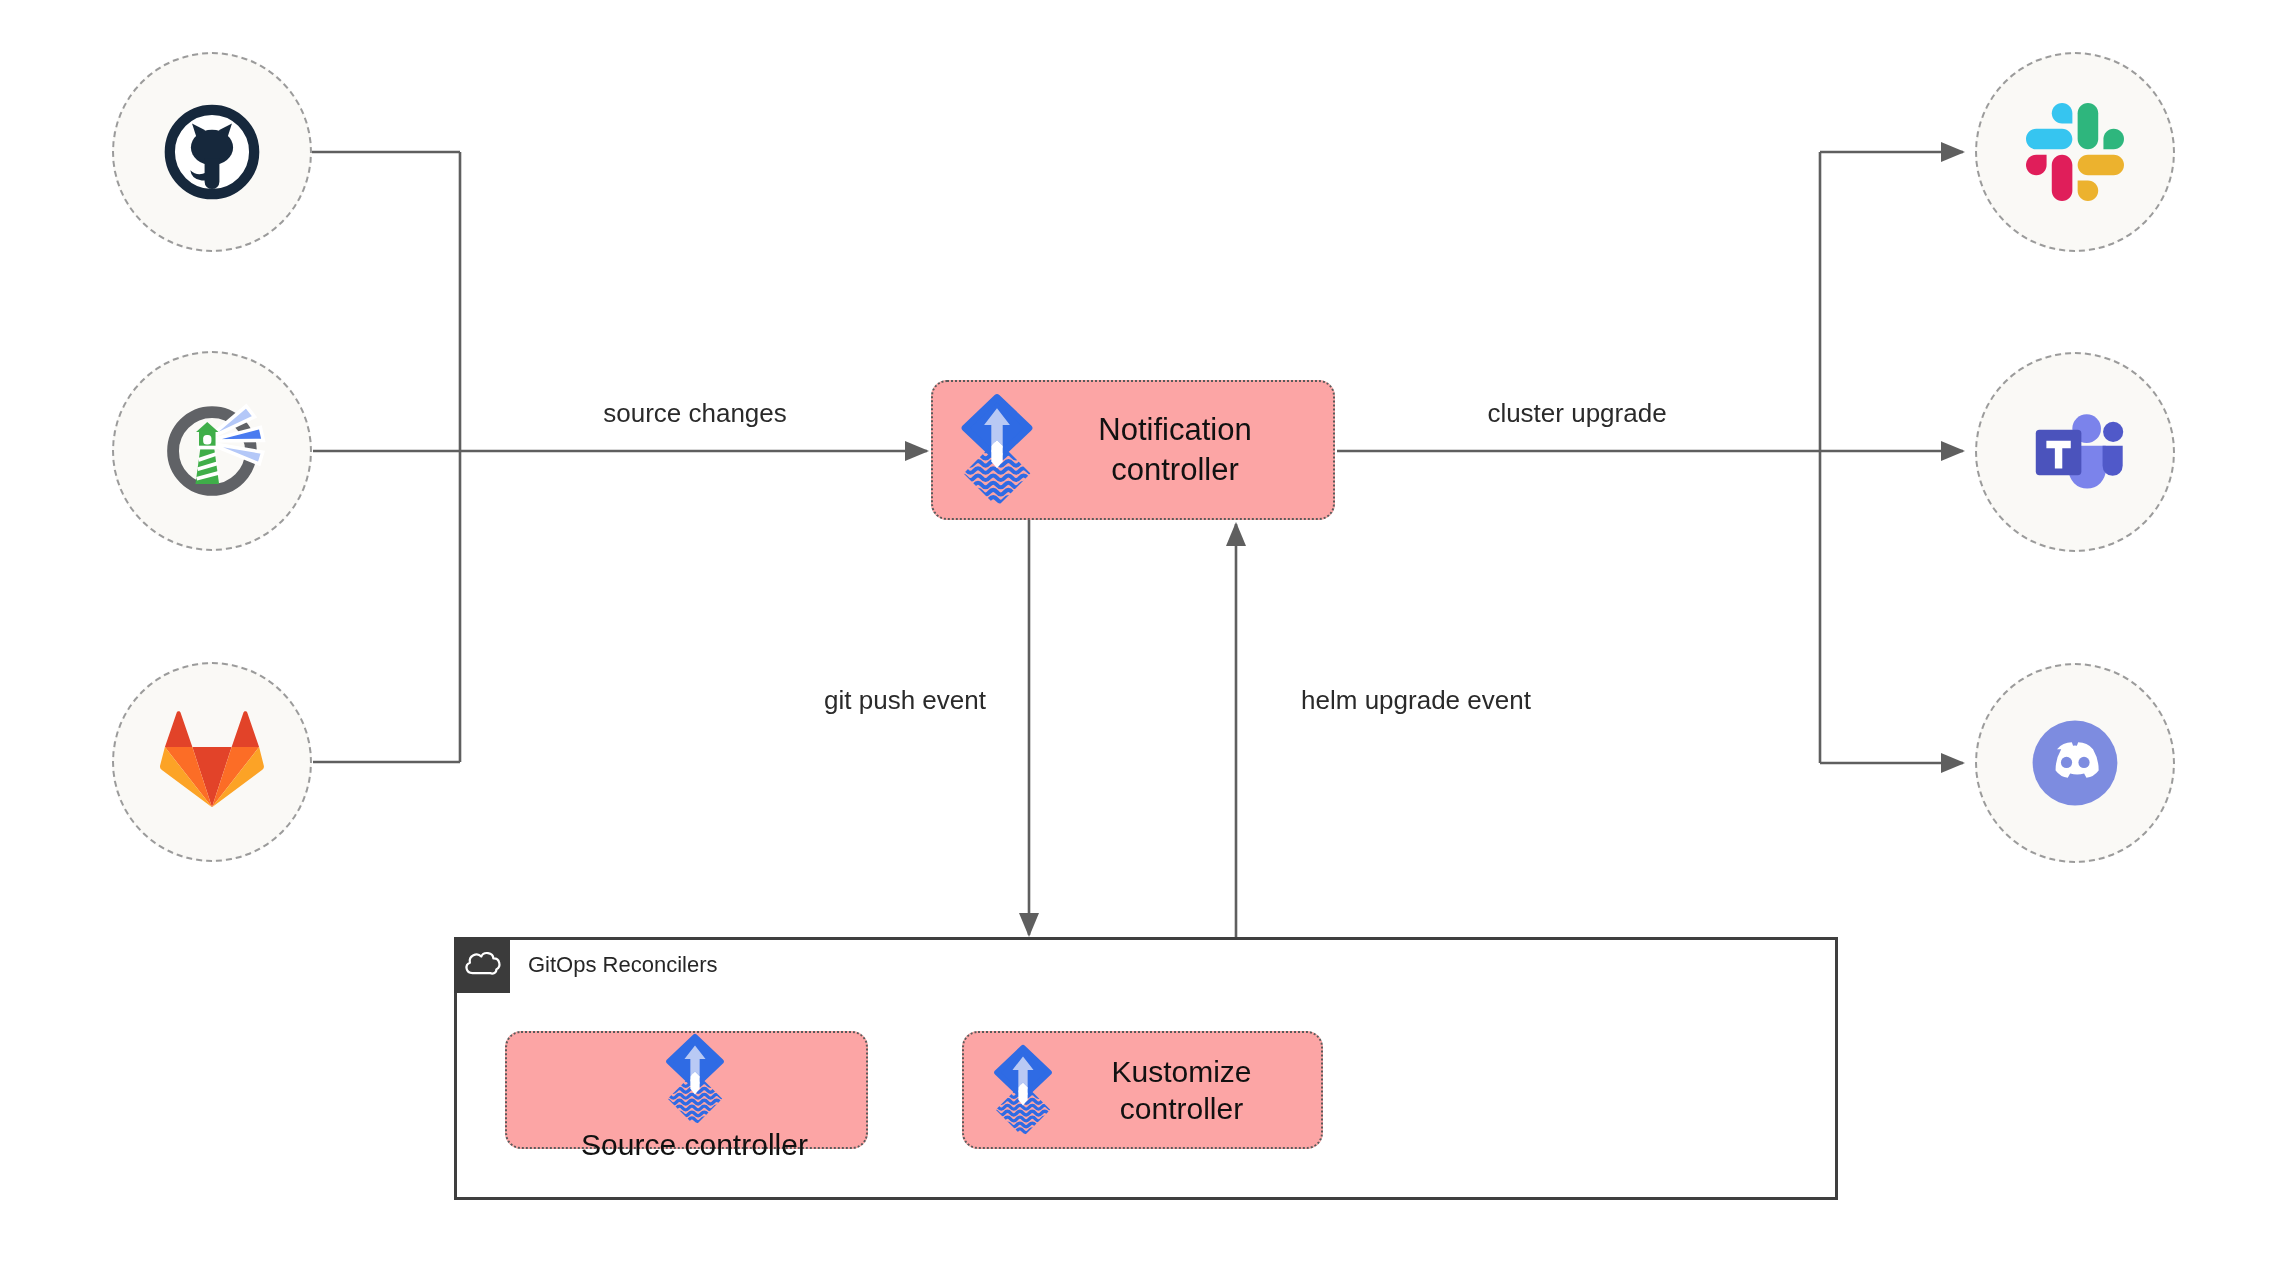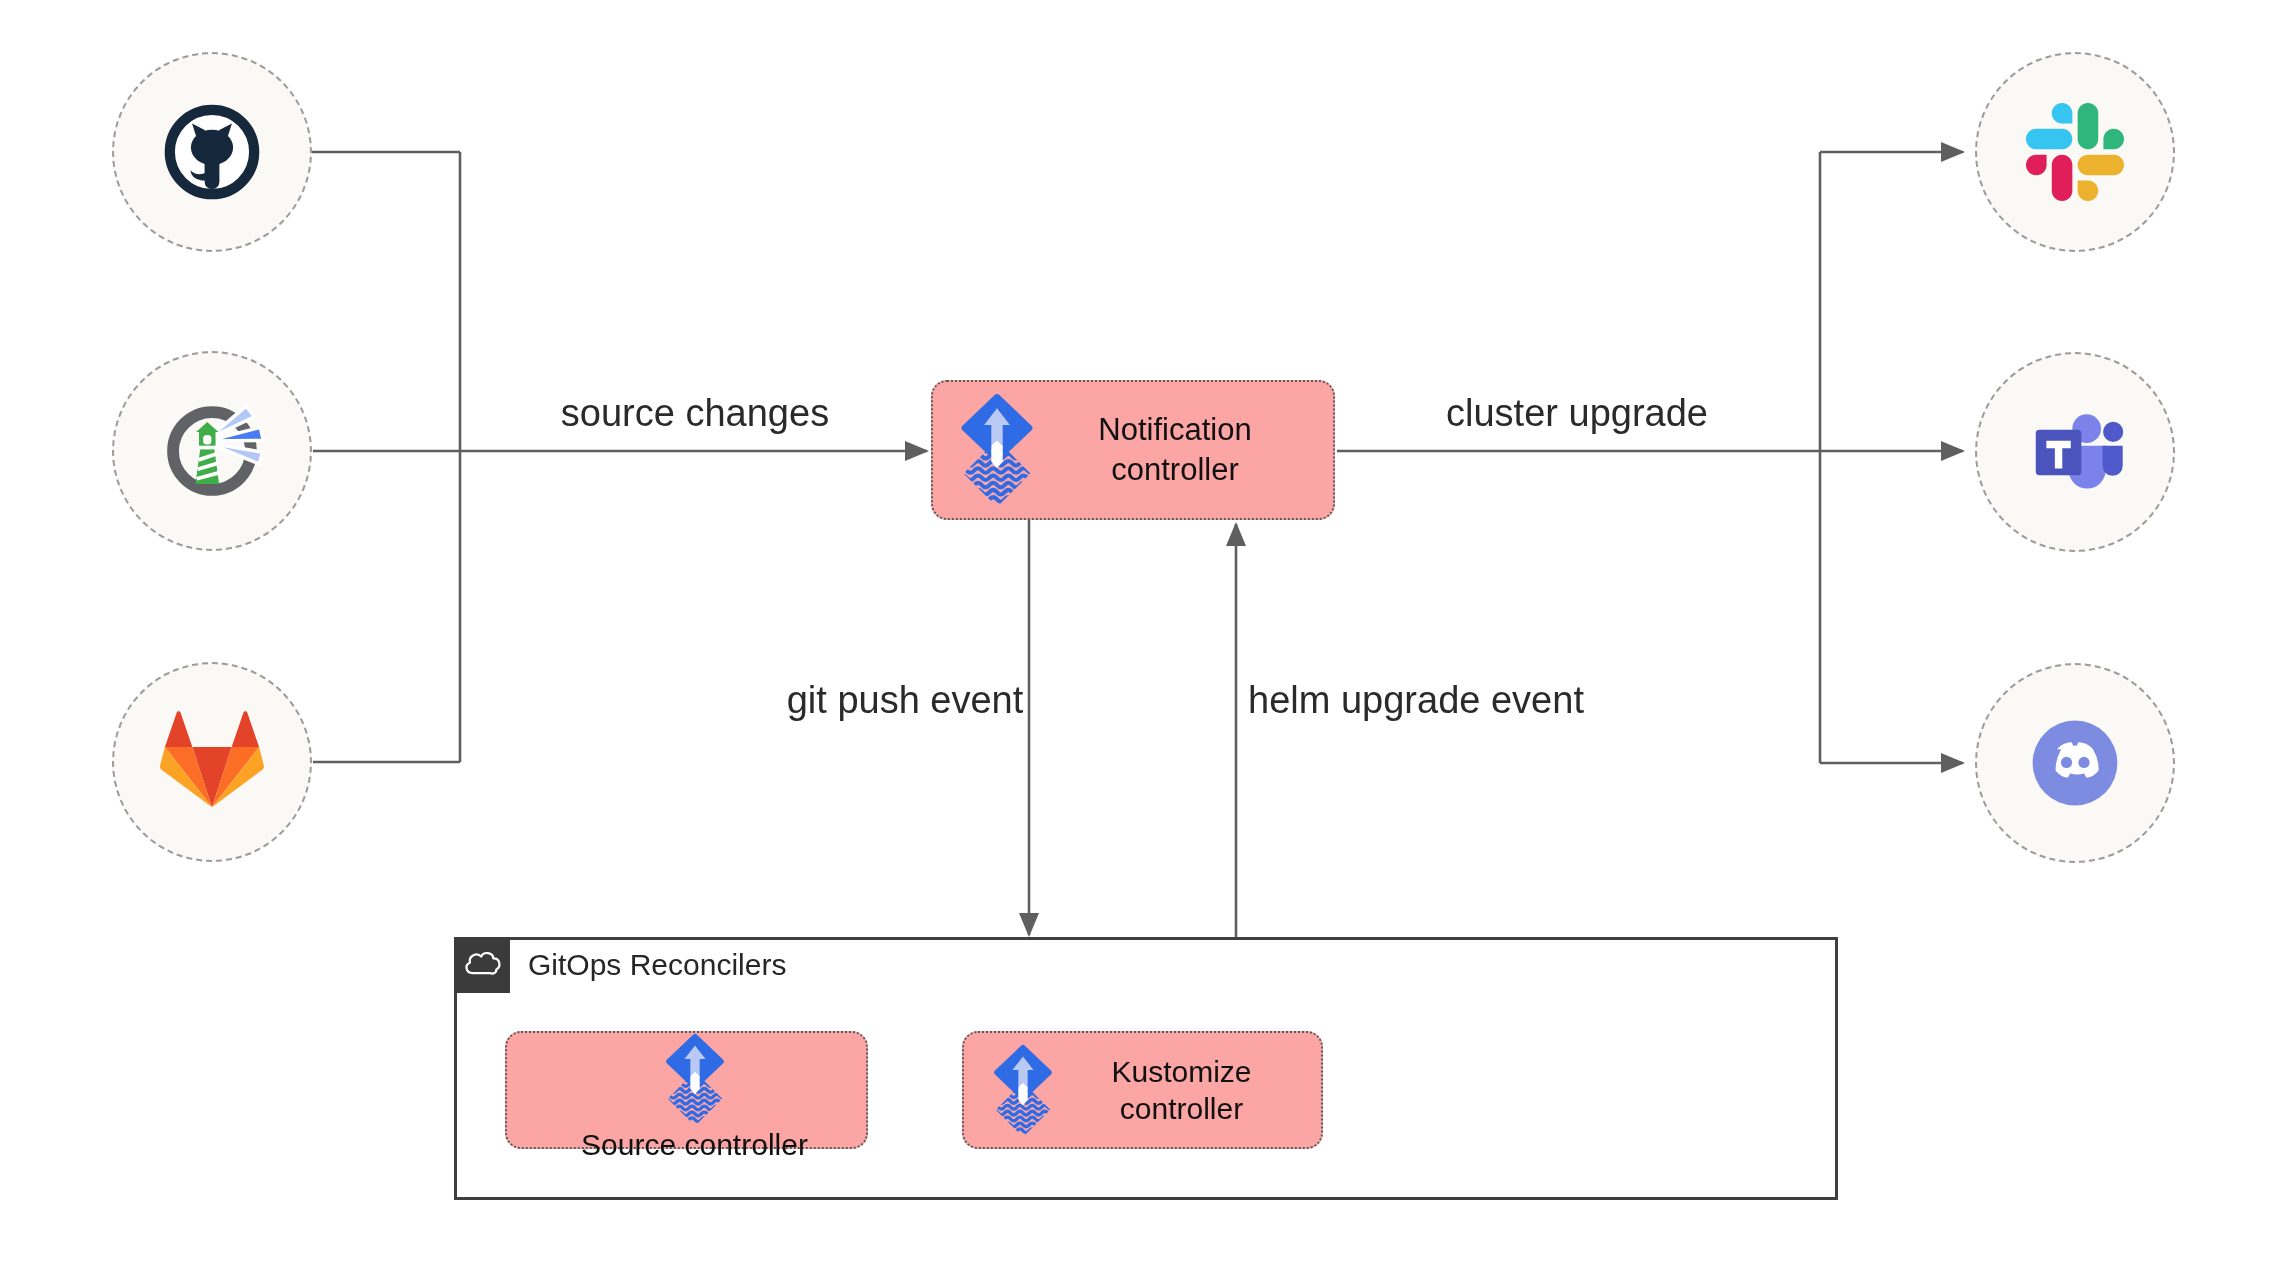--- a/index.html
+++ b/index.html
@@ -19,33 +19,33 @@
     display:flex;align-items:center;box-sizing:border-box;
   }
   .ctrl .fluxwrap{flex:0 0 auto;display:flex;align-items:center;justify-content:center;}
   .ctrl .lbl{flex:1 1 auto;text-align:center;color:#111;}
   .notif{left:931px;top:380px;width:404px;height:140px;padding:0 18px 0 26px;}
   .notif .lbl{font-size:31px;line-height:40px;}
   .small-ctrl{top:1031px;height:118px;padding:0 12px 0 28px;}
   .small-ctrl .lbl{font-size:30px;line-height:37px;}
   .edge-label{
     position:absolute;transform:translate(-50%,-50%);
-    font-size:38px;color:#2a2a2a;white-space:nowrap;background:transparent;
+    font-size:26px;color:#2a2a2a;white-space:nowrap;background:transparent;
   }
   .gitops-box{
     position:absolute;left:454px;top:937px;width:1384px;height:263px;
     border:3px solid #3f3f3f;background:#ffffff;box-sizing:border-box;
   }
   .gitops-badge{
     position:absolute;left:454px;top:937px;width:56px;height:56px;background:#3b3b3b;
     display:flex;align-items:center;justify-content:center;
   }
   .gitops-title{
     position:absolute;left:528px;top:937px;height:56px;display:flex;align-items:center;
-    font-size:30px;color:#262626;white-space:nowrap;
+    font-size:22px;color:#262626;white-space:nowrap;
   }
 </style>
 </head>
 <body>
 
 <div class="canvas">
 
   <svg width="0" height="0" style="position:absolute" aria-hidden="true">
     <defs>
       <marker id="arrow" markerUnits="userSpaceOnUse" markerWidth="24" markerHeight="20" refX="22" refY="10" orient="auto">

